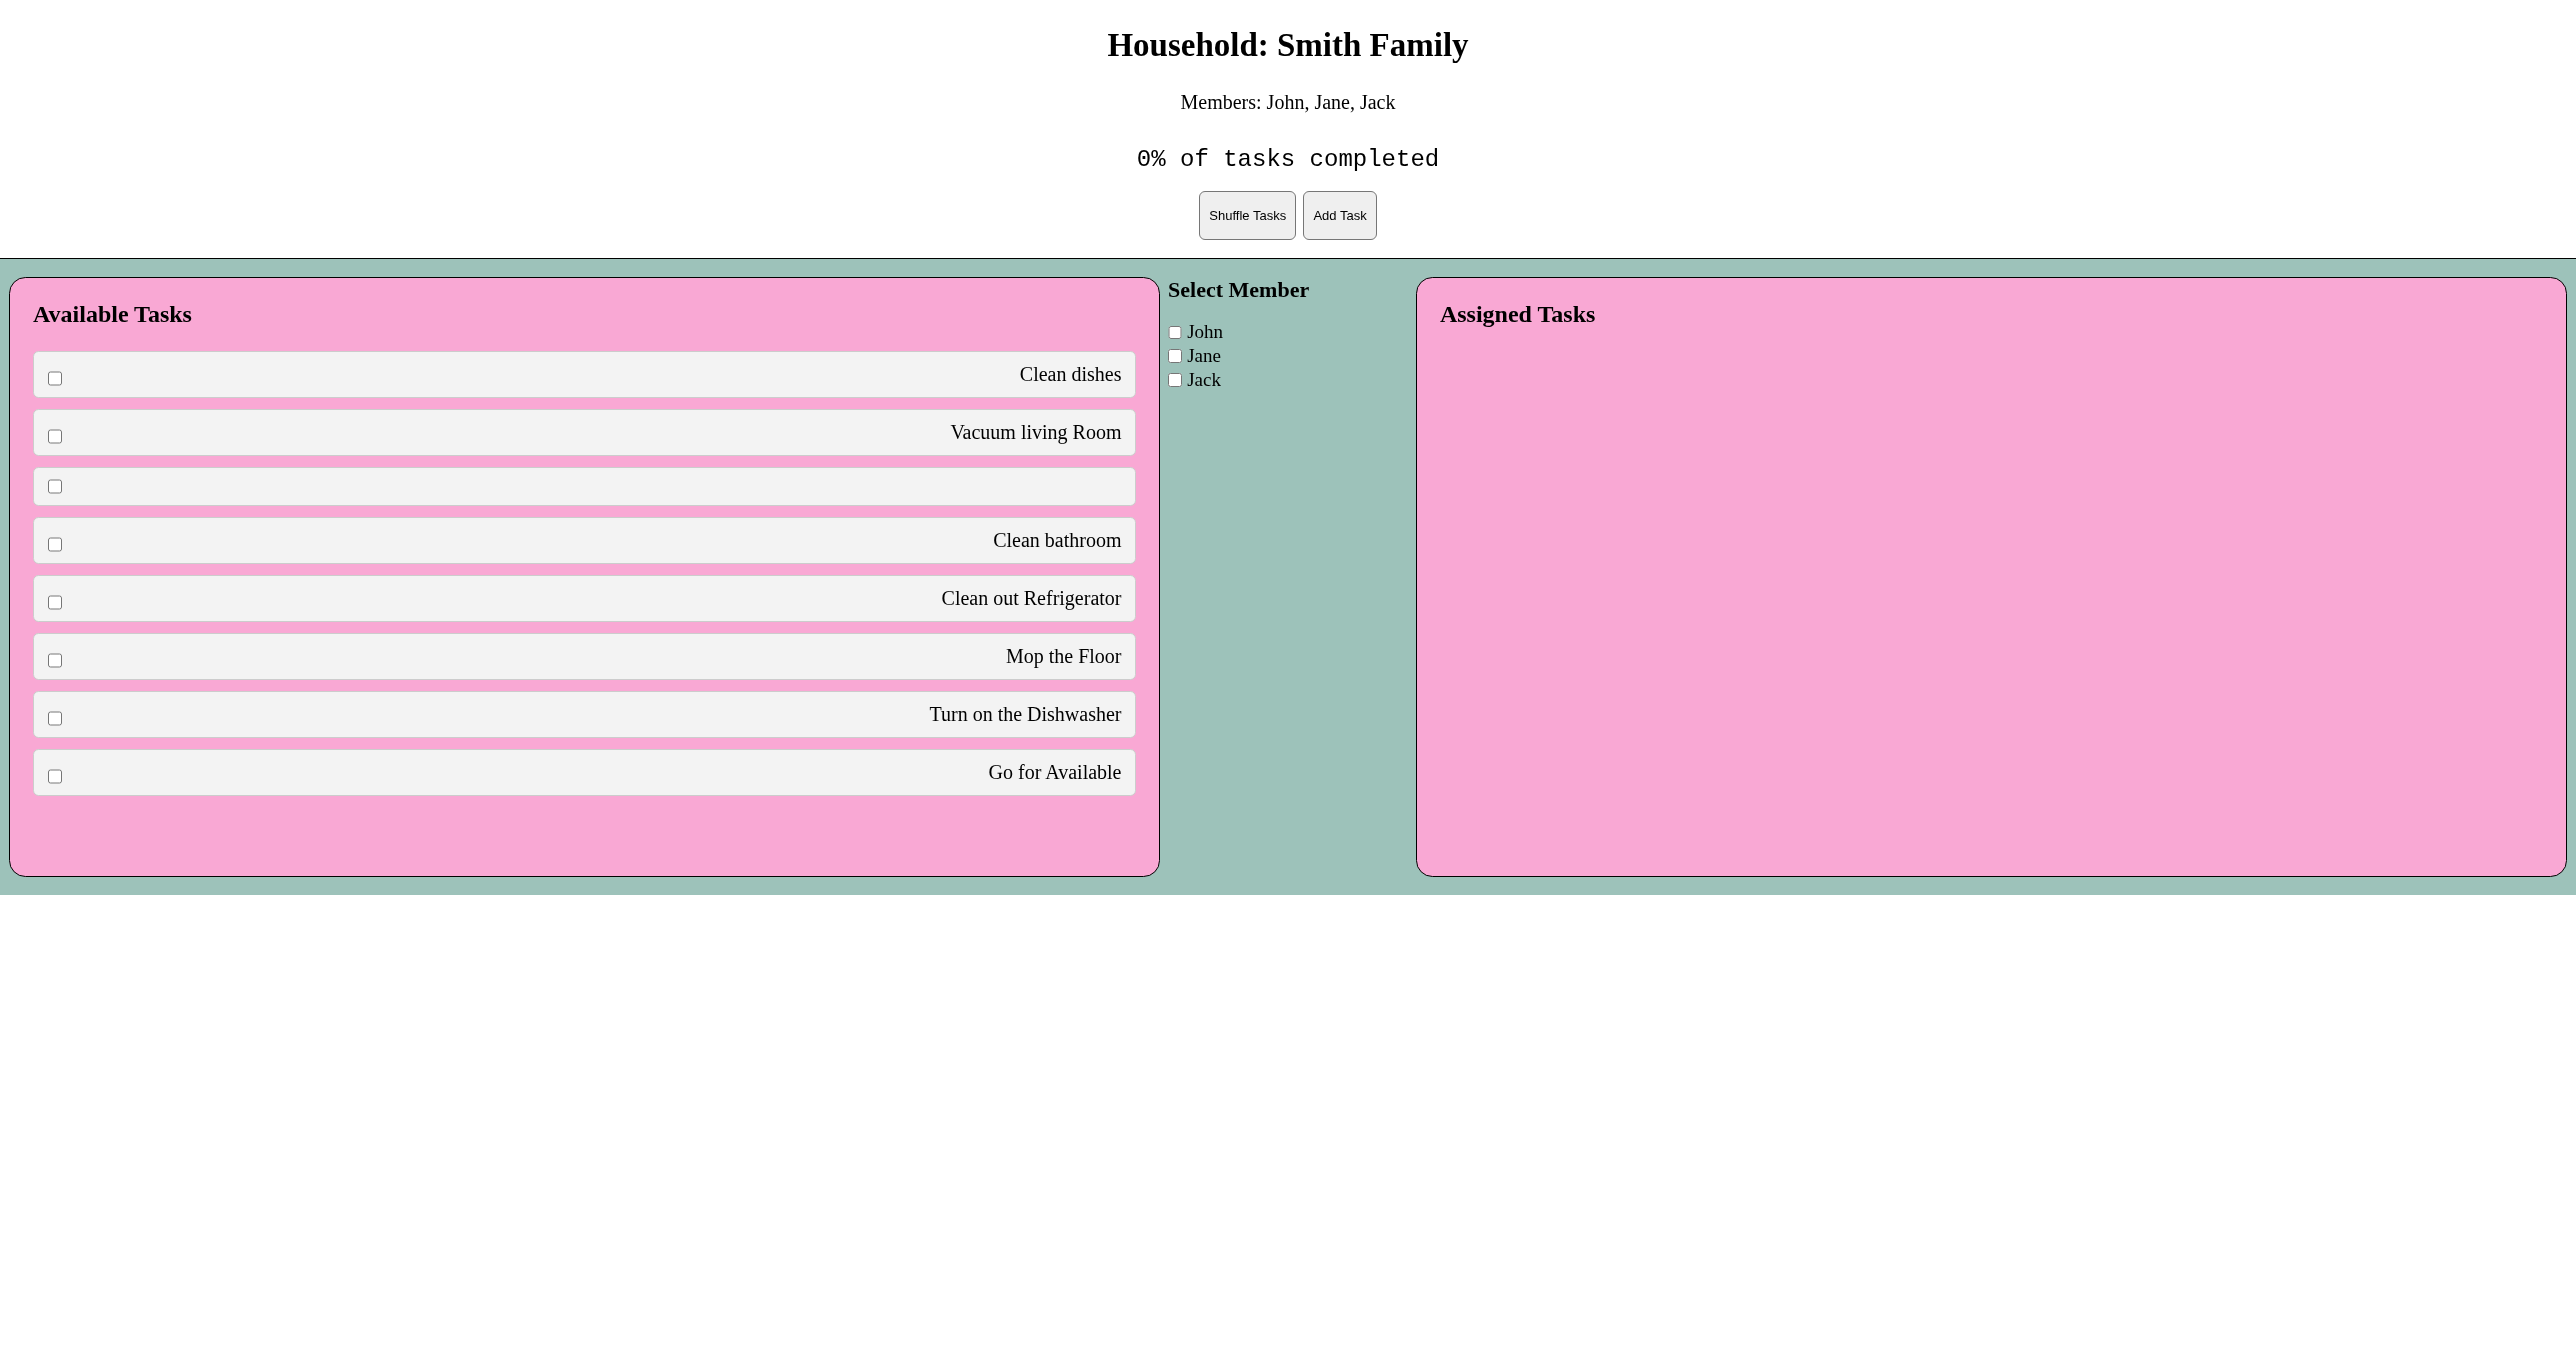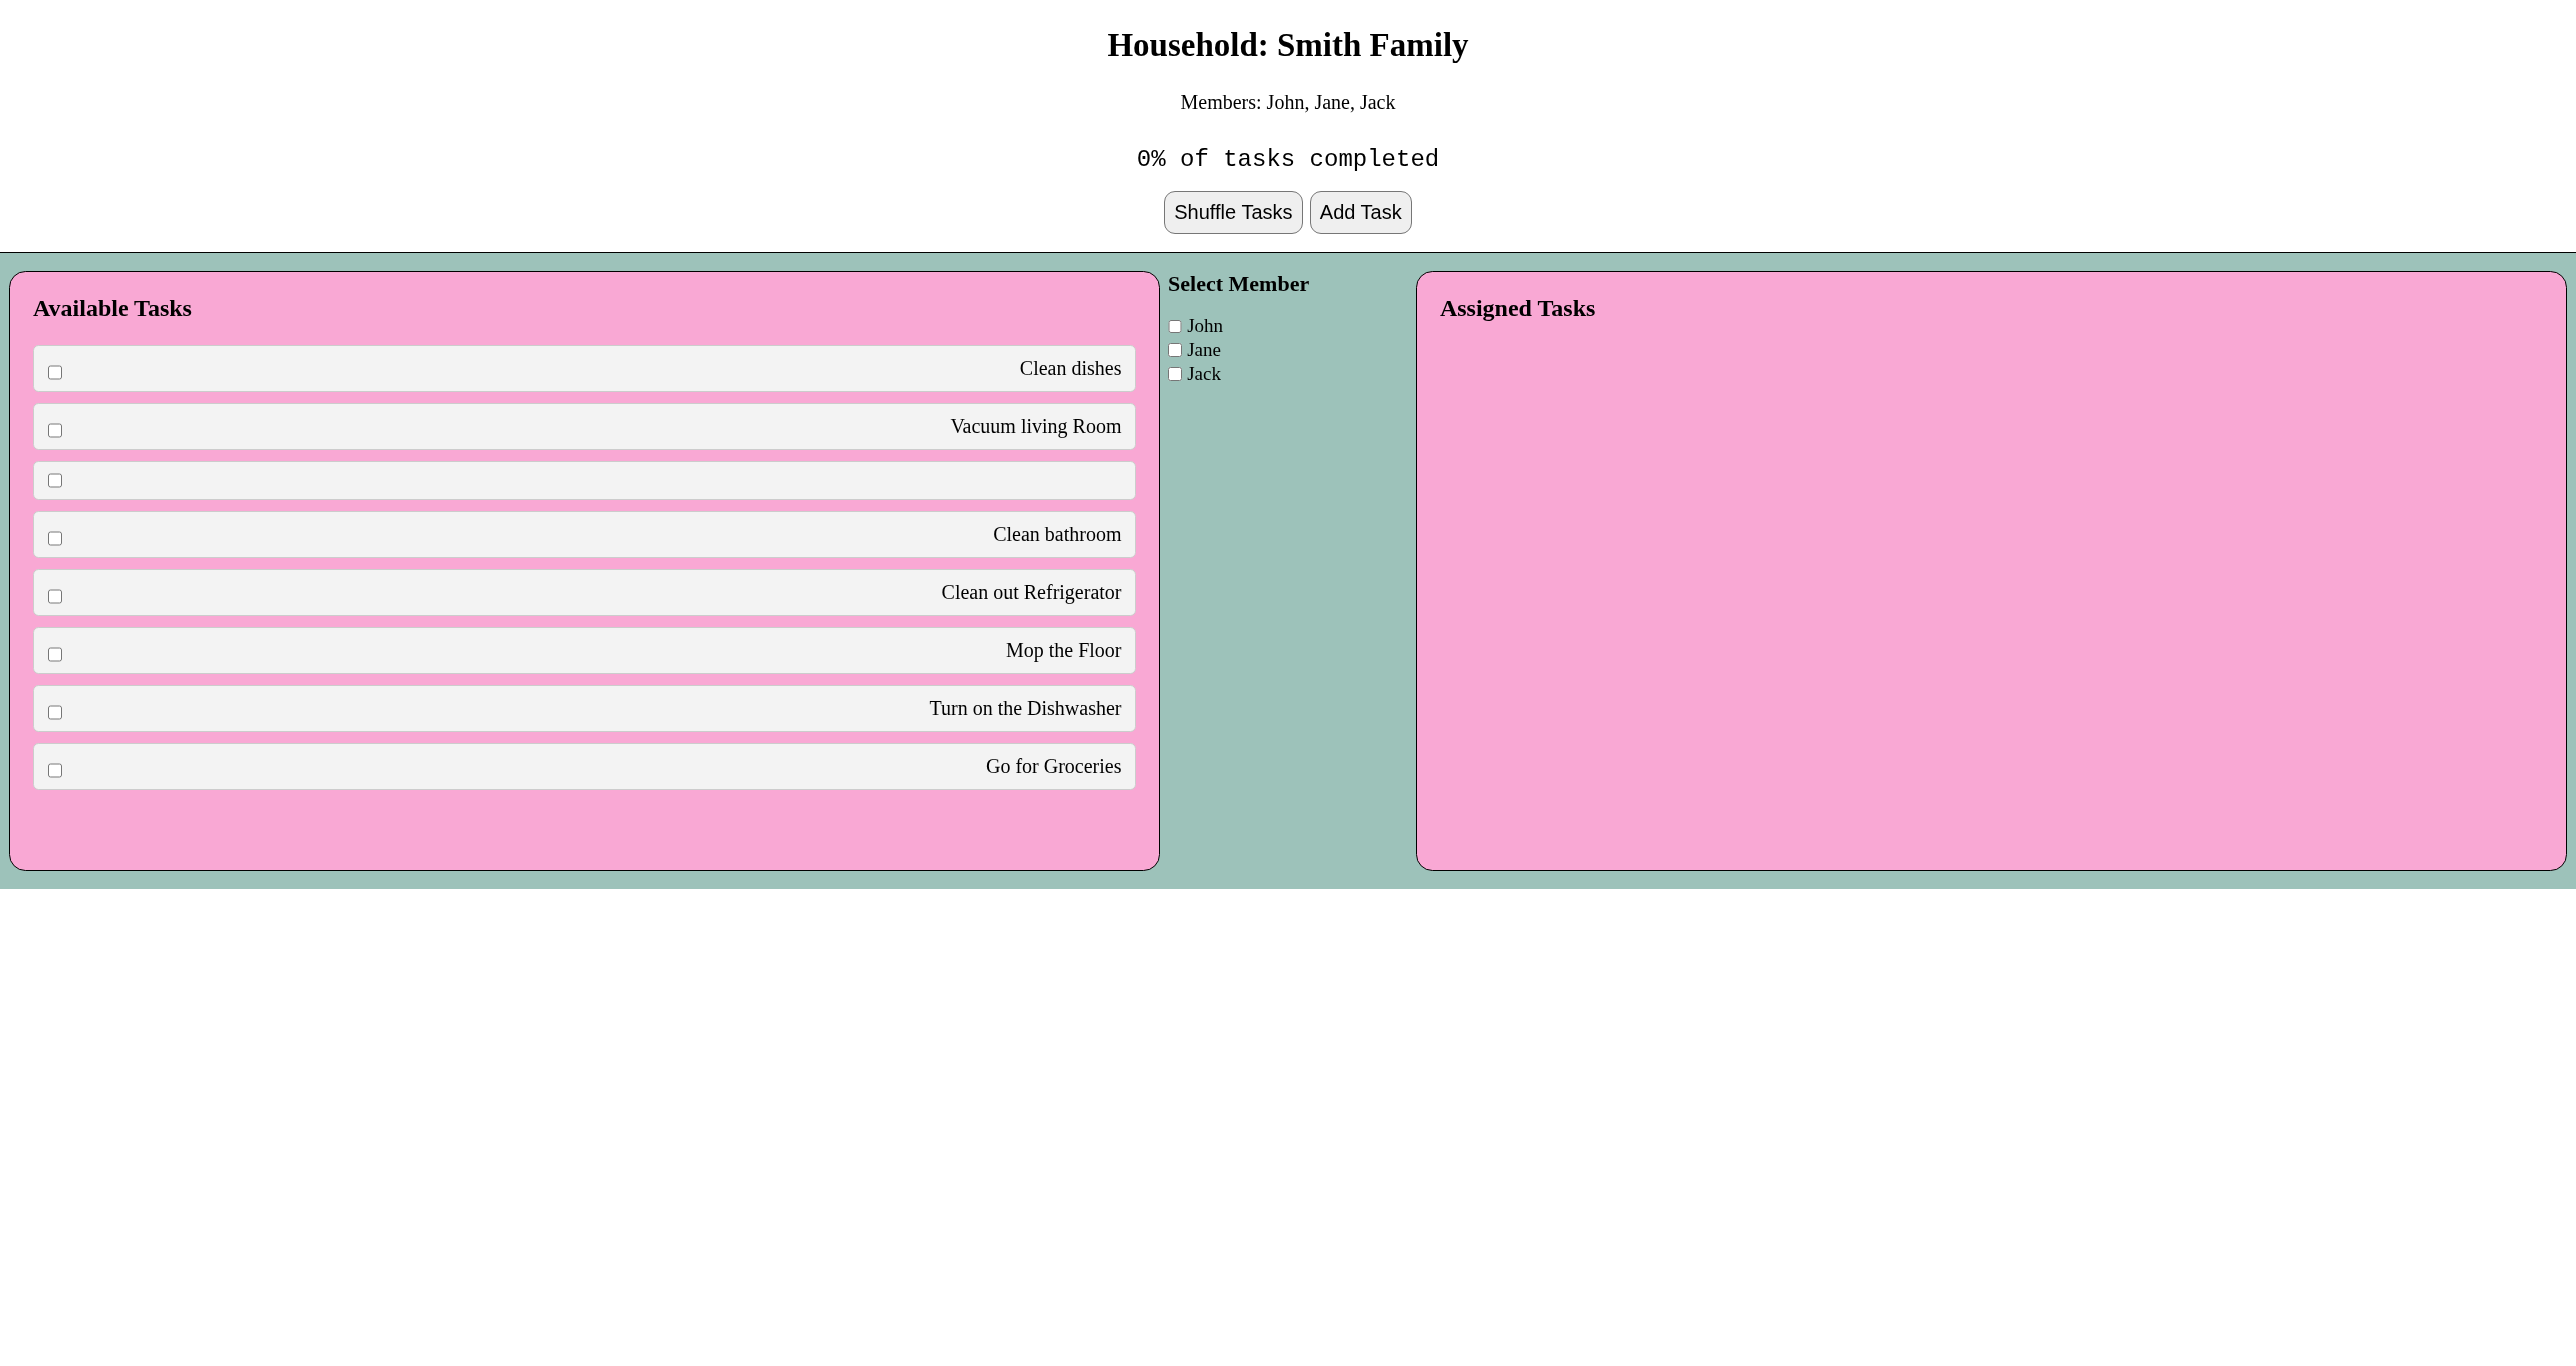--- a/index.html
+++ b/index.html
@@ -30,25 +30,25 @@
       margin-bottom: 18px;
       font-family: Liberation Mono, monospace;
     }
     .button-row {
       display: flex;
       justify-content: center;
       gap: 7.3px;
     }
     .action-button {
       font-family: Arial, Helvetica, sans-serif;
-      font-size: 20px;
-      padding: 9px 9px;
+      font-size: 13px;
+      padding: 16px 9px;
       background: #efefef;
       border: 0.9px solid #767676;
-      border-radius: 11px;
+      border-radius: 6px;
       cursor: pointer;
     }
     .main-area {
       background: #9dc2ba;
       border-top: 1.8px solid #000;
       display: flex;
       padding: 18px 9px;
       min-height: 637px;
       gap: 0;
     }
@@ -154,21 +154,21 @@
         <div class="task-item">
           <input type="checkbox" class="task-checkbox" style="">
           <span class="task-label">Mop the Floor</span>
         </div>
         <div class="task-item">
           <input type="checkbox" class="task-checkbox" style="">
           <span class="task-label">Turn on the Dishwasher</span>
         </div>
         <div class="task-item">
           <input type="checkbox" class="task-checkbox" style="">
-          <span class="task-label">Go for Groceries</span>
+          <span class="task-label">Go for Available</span>
         </div>
       </div>
   </div>
 
   <div class="middle-column">
     <h2 class="middle-title">Select Member</h2>
     <div id="member-list">
         <div class="member-item">
           <input type="checkbox" class="member-checkbox" style="">
           <span>John</span>

